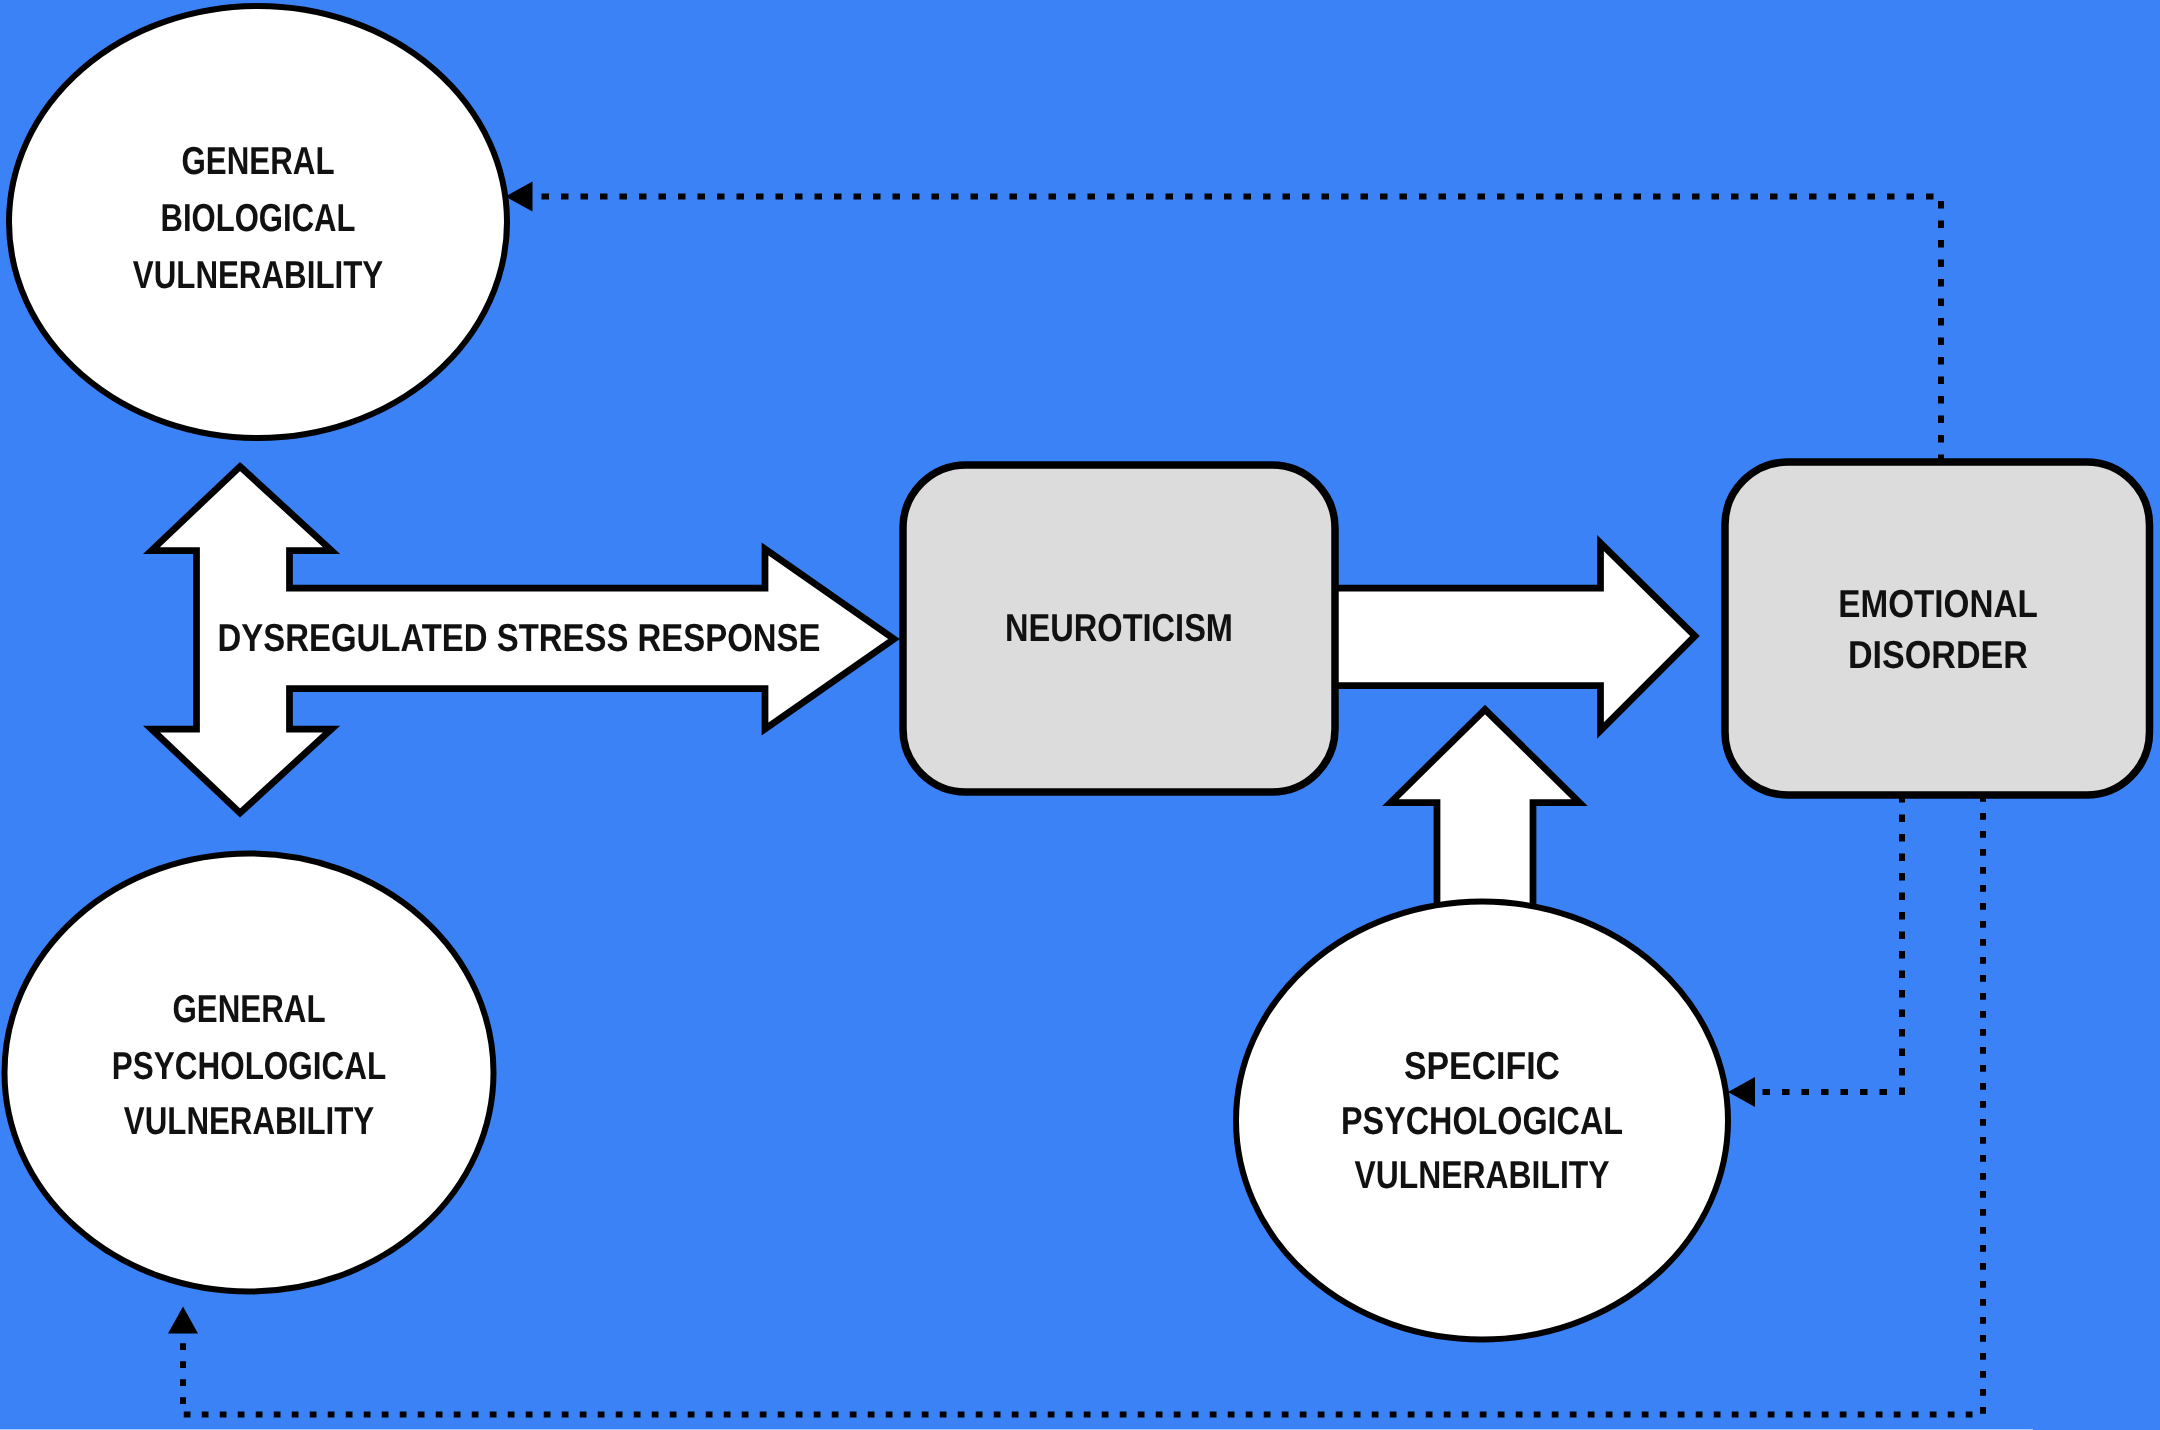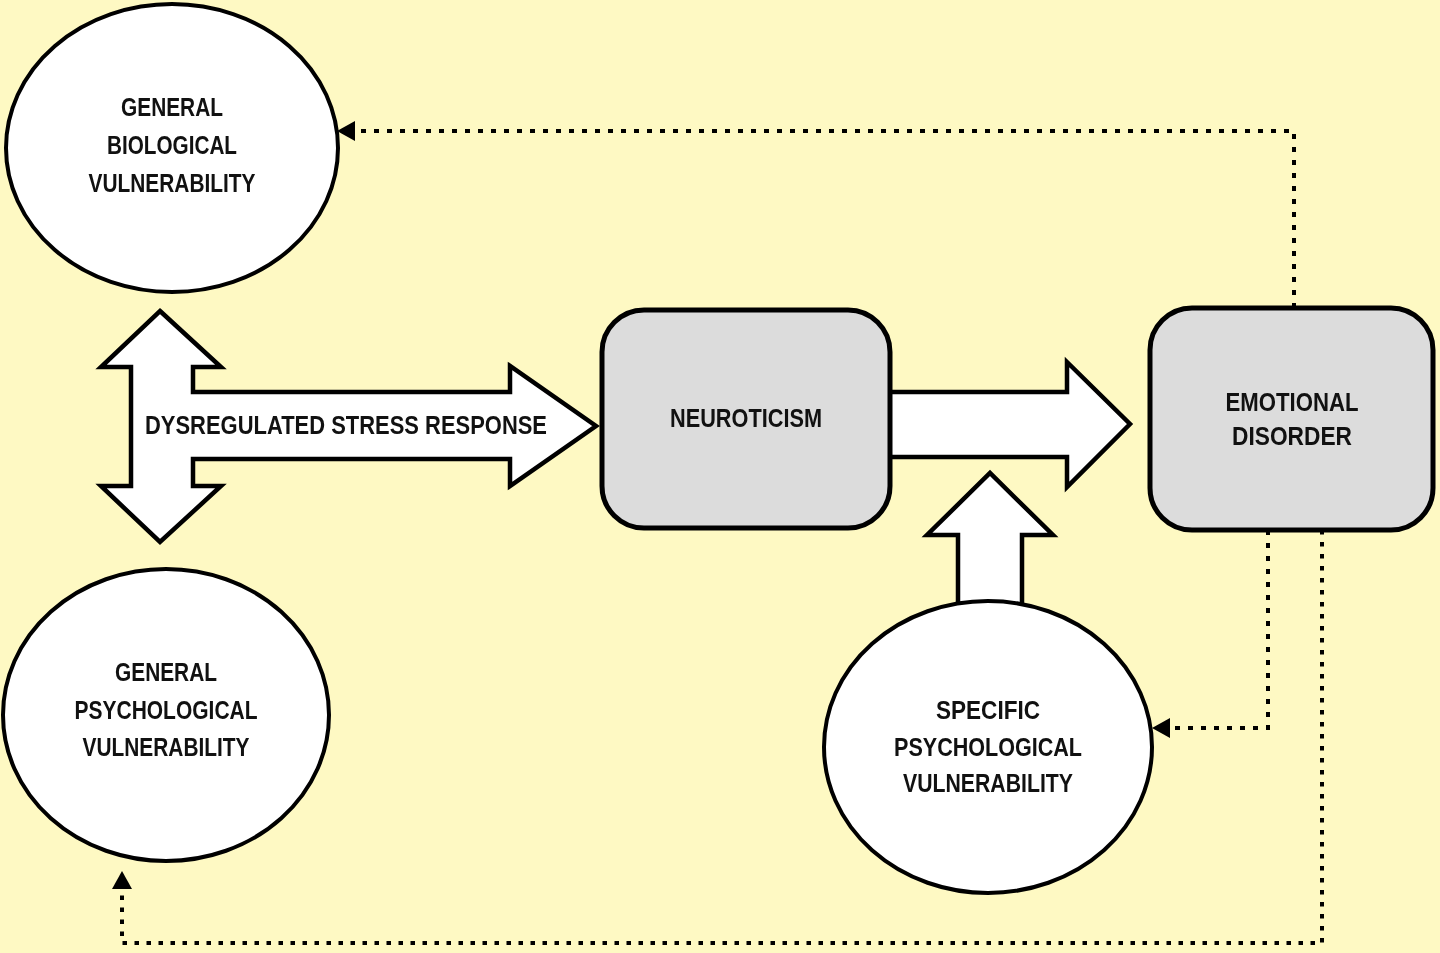--- a/index.html
+++ b/index.html
@@ -7,21 +7,21 @@
     padding: 0;
     background: #ffffff;
     width: 1440px;
     height: 953px;
     overflow: hidden;
   }
   .stage {
     position: relative;
     width: 1440px;
     height: 953px;
-    background: #fef9c3;
+    background: #3b82f6;
   }
   svg { display: block; }
   text {
     font-family: "Liberation Sans", "DejaVu Sans", sans-serif;
     font-weight: bold;
     fill: #111111;
   }
   .shape-outline { fill: #ffffff; stroke: #000000; stroke-width: 4.5; stroke-linejoin: miter; }
   .node-ellipse  { fill: #ffffff; stroke: #000000; stroke-width: 4; }
   .node-box      { stroke: #000000; stroke-width: 5; }

